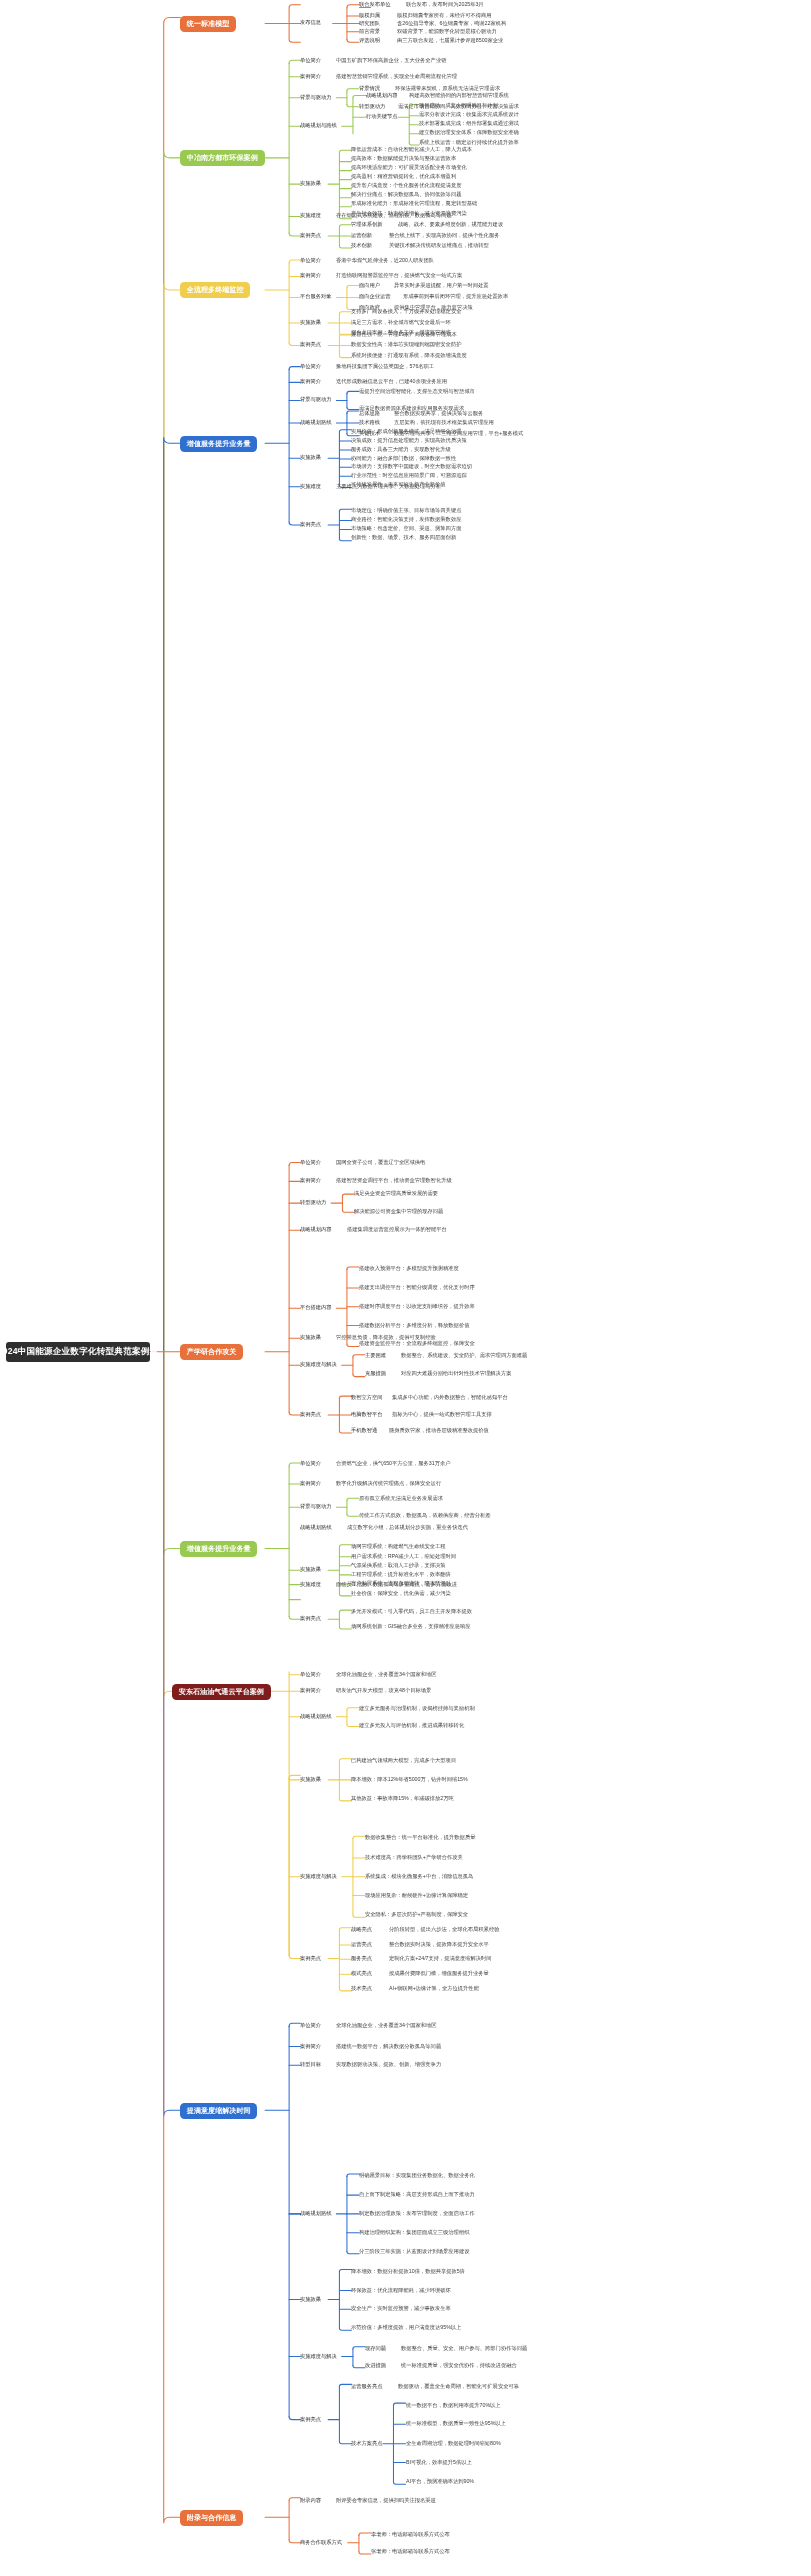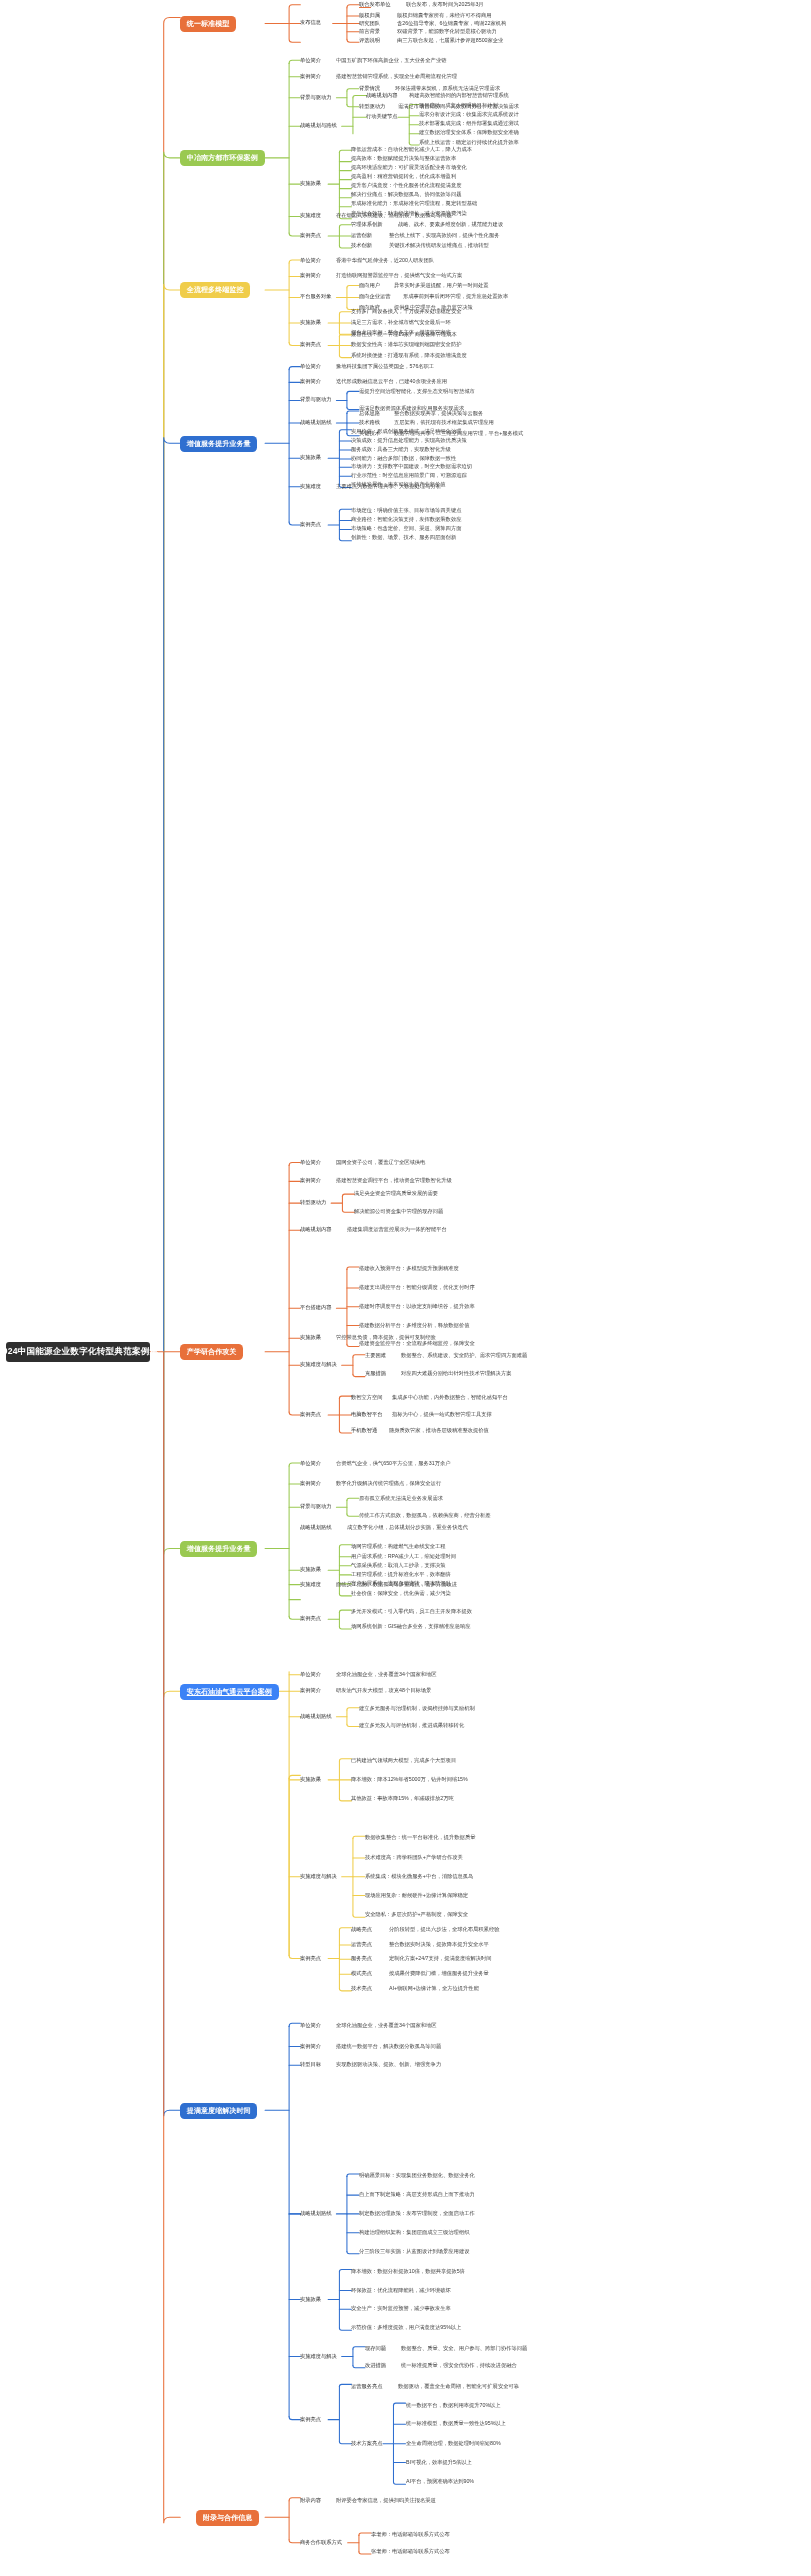--- a/index.html
+++ b/index.html
@@ -384,25 +384,25 @@
   <div class="branch-pill" style="left:180px; top:150px; background:#9ac951;">中冶南方都市环保案例</div>
 
   <div class="branch-pill" style="left:180px; top:282px; background:#f0cd4a;">全流程多终端监控</div>
 
   <div class="branch-pill" style="left:180px; top:436px; background:#2f6fd0;">增值服务提升业务量</div>
 
   <div class="branch-pill" style="left:180px; top:1344px; background:#e8703a;">产学研合作攻关</div>
 
   <div class="branch-pill" style="left:180px; top:1541px; background:#9ac951;">增值服务提升业务量</div>
 
-  <div class="branch-pill" style="left:180px; top:1684px; background:#3b82f6;text-decoration:underline;">安东石油油气通云平台案例</div>
+  <div class="branch-pill" style="left:172px; top:1684px; background:#7f1d1d;">安东石油油气通云平台案例</div>
 
   <div class="branch-pill" style="left:180px; top:2103px; background:#2f6fd0;">提满意度缩解决时间</div>
 
-  <div class="branch-pill" style="left:196px; top:2510px; background:#e8703a;text-align:right;">附录与合作信息</div>
+  <div class="branch-pill" style="left:180px; top:2510px; background:#e8703a;text-align:right;">附录与合作信息</div>
 
   <div class="node-label lvl2" style="left:300px; top:20px;">发布信息</div>
   <div class="dash" style="left:359px; top:6.8px; width:12px; background:#e8703a;"></div>
   <div class="node-label lvl2" style="left:359px; top:2.3px;">联合发布单位</div>
   <div class="node-label leaf" style="left:406px; top:2.3px;">联合发布，发布时间为2025年3月</div>
   <div class="node-label lvl2" style="left:359px; top:12.8px;">版权归属</div>
   <div class="node-label leaf" style="left:397px; top:12.8px;">版权归锦囊专家所有，未经许可不得商用</div>
   <div class="node-label lvl2" style="left:359px; top:21px;">研究团队</div>
   <div class="node-label leaf" style="left:397px; top:21px;">含26位指导专家、6位锦囊专家，鸣谢22家机构</div>
   <div class="node-label lvl2" style="left:359px; top:29px;">前言背景</div>

